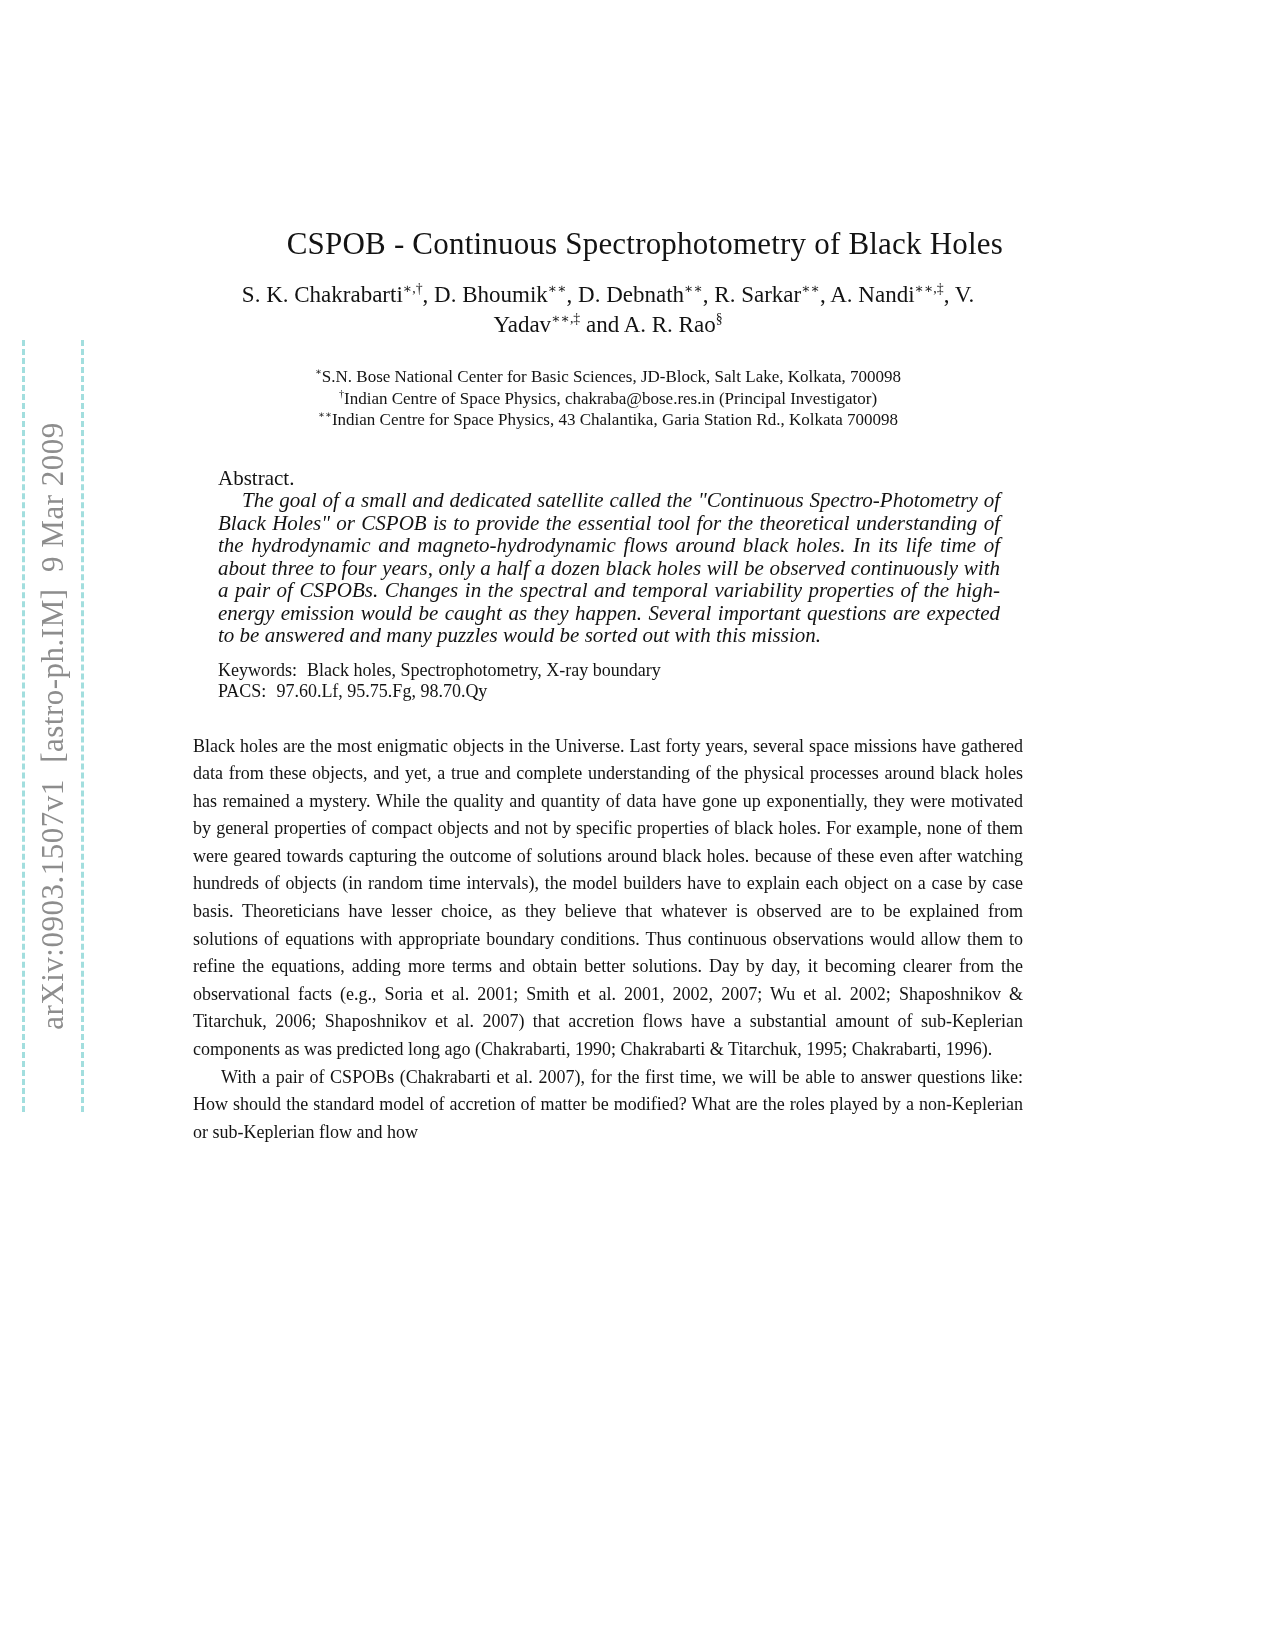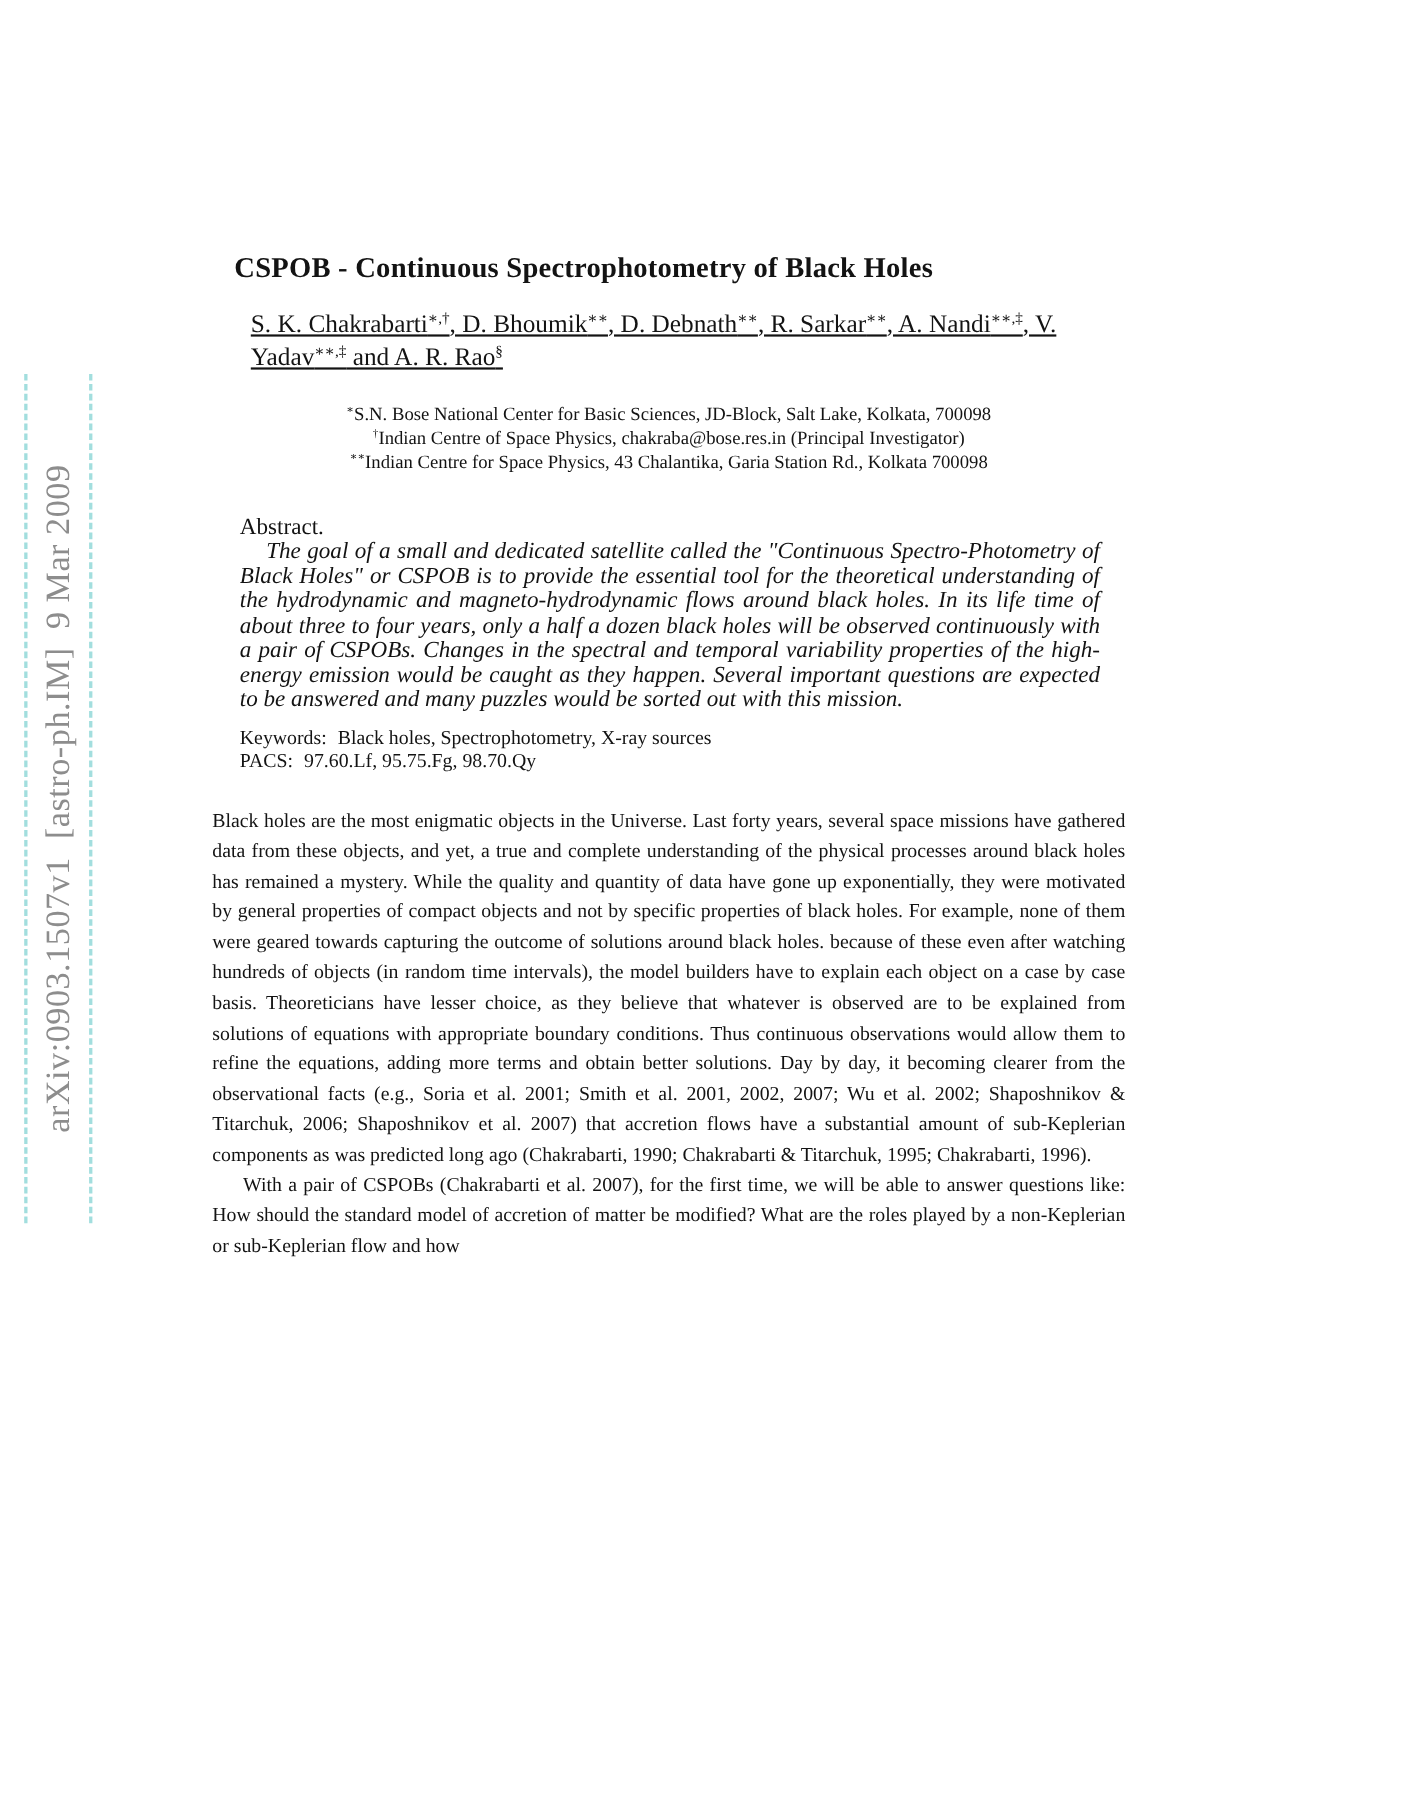--- a/index.html
+++ b/index.html
@@ -19,27 +19,27 @@
     position:absolute; top:50%; left:50%;
     transform:translate(-50%,-50%) rotate(-90deg);
     white-space:pre; font-size:31px; letter-spacing:0.5px;
     color:var(--stamp-text,#8d8d8d);
   }
 
   
   .content { position:absolute; left:193px; top:224px; width:830px; }
 
   .title {
-    font-size:26px; line-height:40px; font-weight:700;
-    text-align:left; max-width:790px; margin:0 auto; letter-spacing:0.2px;
+    font-size:31px; line-height:40px; font-weight:400;
+    text-align:right; max-width:790px; margin:0 auto; letter-spacing:0.2px;
   }
 
   .authors {
-    margin:16px auto 12px; max-width:760px; text-align:left;
-    font-size:23px; line-height:30px;text-decoration:underline;
+    margin:16px auto 12px; max-width:760px; text-align:center;
+    font-size:23px; line-height:30px;
   }
   .authors sup, .affil sup { font-size:60%; line-height:0; }
 
   .affils { margin-top:26px; text-align:center; font-size:17px; line-height:21.5px; }
 
   .abstract {
     margin:36px 23px 0 25px; font-size:21px; line-height:22.5px;
     text-align:justify;
   }
   .abstract-label { display:block; }
@@ -76,21 +76,21 @@
     <div class="affil"><sup>†</sup><span>Indian Centre of Space Physics, chakraba@bose.res.in (Principal Investigator)</span></div>
     <div class="affil"><sup>∗∗</sup><span>Indian Centre for Space Physics, 43 Chalantika, Garia Station Rd., Kolkata 700098</span></div>
   </div>
 
   <div class="abstract">
     <span class="abstract-label">Abstract.</span>
     <p class="abstract-text">The goal of a small and dedicated satellite called the "Continuous Spectro-Photometry of Black Holes" or CSPOB is to provide the essential tool for the theoretical understanding of the hydrodynamic and magneto-hydrodynamic flows around black holes. In its life time of about three to four years, only a half a dozen black holes will be observed continuously with a pair of CSPOBs. Changes in the spectral and temporal variability properties of the high-energy emission would be caught as they happen. Several important questions are expected to be answered and many puzzles would be sorted out with this mission.</p>
   </div>
 
   <div class="kwblock">
-    <div><span class="kw-label">Keywords:</span><span>Black holes, Spectrophotometry, X-ray sources</span></div>
+    <div><span class="kw-label">Keywords:</span><span>Black holes, Spectrophotometry, X-ray boundary</span></div>
     <div><span class="kw-label">PACS:</span><span>97.60.Lf, 95.75.Fg, 98.70.Qy</span></div>
   </div>
 
 
   <div class="body-text">
     <p>Black holes are the most enigmatic objects in the Universe. Last forty years, several space missions have gathered data from these objects, and yet, a true and complete understanding of the physical processes around black holes has remained a mystery. While the quality and quantity of data have gone up exponentially, they were motivated by general properties of compact objects and not by specific properties of black holes. For example, none of them were geared towards capturing the outcome of solutions around black holes. because of these even after watching hundreds of objects (in random time intervals), the model builders have to explain each object on a case by case basis. Theoreticians have lesser choice, as they believe that whatever is observed are to be explained from solutions of equations with appropriate boundary conditions. Thus continuous observations would allow them to refine the equations, adding more terms and obtain better solutions. Day by day, it becoming clearer from the observational facts (e.g., Soria et al. 2001; Smith et al. 2001, 2002, 2007; Wu et al. 2002; Shaposhnikov &amp; Titarchuk, 2006; Shaposhnikov et al. 2007) that accretion flows have a substantial amount of sub-Keplerian components as was predicted long ago (Chakrabarti, 1990; Chakrabarti &amp; Titarchuk, 1995; Chakrabarti, 1996).</p>
     <p>With a pair of CSPOBs (Chakrabarti et al. 2007), for the first time, we will be able to answer questions like: How should the standard model of accretion of matter be modified? What are the roles played by a non-Keplerian or sub-Keplerian flow and how</p>
   </div>
 
 </div>

